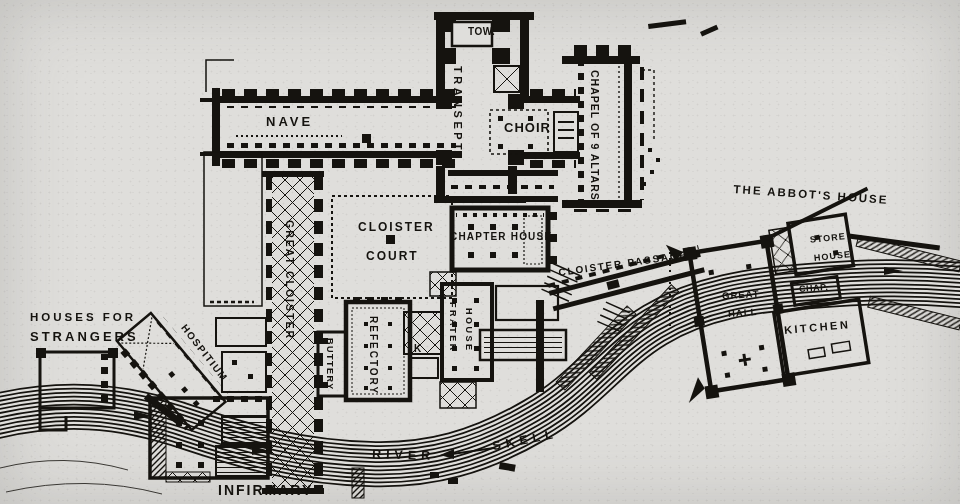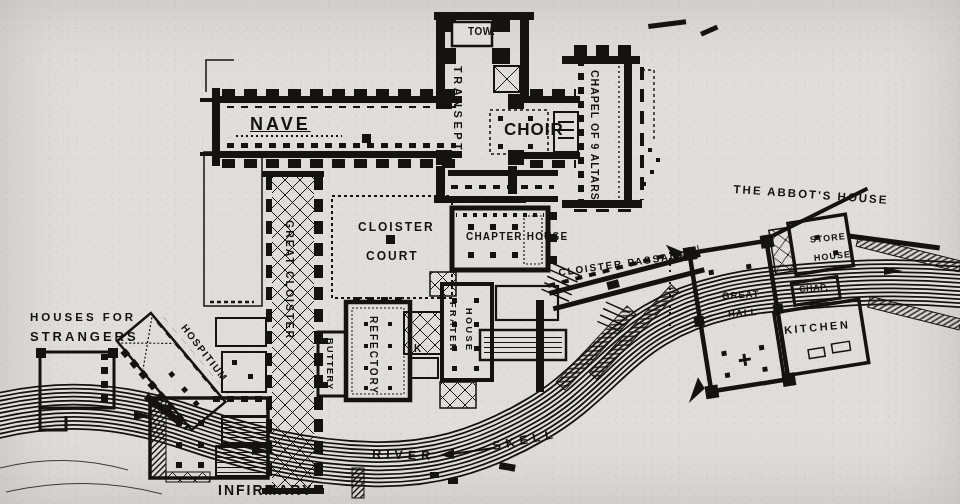--- a/index.html
+++ b/index.html
@@ -335,26 +335,26 @@
         <rect x="198" y="462" width="6" height="6" fill="#15130f"></rect>
     <rect x="222" y="416" width="46" height="28" fill="url(#hl)" stroke="#15130f" stroke-width="2"></rect>
     <rect x="216" y="446" width="52" height="30" fill="url(#hl)" stroke="#15130f" stroke-width="2"></rect>
     <rect x="166" y="472" width="44" height="10" fill="url(#xh)" stroke="#15130f" stroke-width="1"></rect>
   </g>
 </svg>
 
 <div class="labels">
   <div class="lbl" style="left:456px;top:27px;font-size:10px;letter-spacing:0.5px;margin-left:12px;">TOW.</div>
   <div class="lbl v" style="left:452px;top:66px;font-size:11px;letter-spacing:3.5px;">TRANSEPT</div>
-  <div class="lbl" style="left:250px;top:115px;font-size:18px;letter-spacing:3px;text-decoration:underline;">NAVE</div>
-  <div class="lbl" style="left:504px;top:121px;font-size:17px;letter-spacing:1px;">CHOIR</div>
+  <div class="lbl" style="left:266px;top:115px;font-size:13px;letter-spacing:3px;">NAVE</div>
+  <div class="lbl" style="left:504px;top:121px;font-size:13px;letter-spacing:1px;">CHOIR</div>
   <div class="lbl v" style="left:589px;top:70px;font-size:10.5px;letter-spacing:1px;">CHAPEL OF 9 ALTARS</div>
   <div class="lbl" style="left:358px;top:221px;font-size:12px;letter-spacing:2px;">CLOISTER</div>
   <div class="lbl" style="left:366px;top:250px;font-size:12px;letter-spacing:2px;">COURT</div>
-  <div class="lbl" style="left:450px;top:232px;font-size:10px;letter-spacing:1.2px;margin-left:16px;">CHAPTER HOUSE</div>
+  <div class="lbl" style="left:450px;top:232px;font-size:10px;letter-spacing:1.2px;">CHAPTER HOUSE</div>
   <div class="lbl" style="left:558px;top:268px;font-size:10px;letter-spacing:1.8px;transform:rotate(-8deg);transform-origin:left top;">CLOISTER PASSAGE</div>
   <div class="lbl" style="left:734px;top:184px;font-size:11.5px;letter-spacing:2px;transform:rotate(4deg);transform-origin:left top;">THE ABBOT'S HOUSE</div>
   <div class="lbl" style="left:810px;top:234px;font-size:9px;letter-spacing:1px;transform:rotate(-6deg);">STORE</div>
   <div class="lbl" style="left:814px;top:252px;font-size:9px;letter-spacing:1px;transform:rotate(-6deg);">HOUSE</div>
   <div class="lbl" style="left:799px;top:284px;font-size:9px;letter-spacing:0.5px;transform:rotate(-4deg);">CHAP.</div>
   <div class="lbl" style="left:722px;top:290px;font-size:9.5px;letter-spacing:1px;transform:rotate(-4deg);">GREAT</div>
   <div class="lbl" style="left:728px;top:308px;font-size:9.5px;letter-spacing:1px;transform:rotate(-4deg);">HALL</div>
   <div class="lbl" style="left:784px;top:322px;font-size:11px;letter-spacing:2.5px;transform:rotate(-5deg);">KITCHEN</div>
   <div class="lbl v" style="left:284px;top:220px;font-size:10.5px;letter-spacing:2px;">GREAT CLOISTER</div>
   <div class="lbl v" style="left:325px;top:338px;font-size:9px;letter-spacing:1.5px;">BUTTERY</div>

